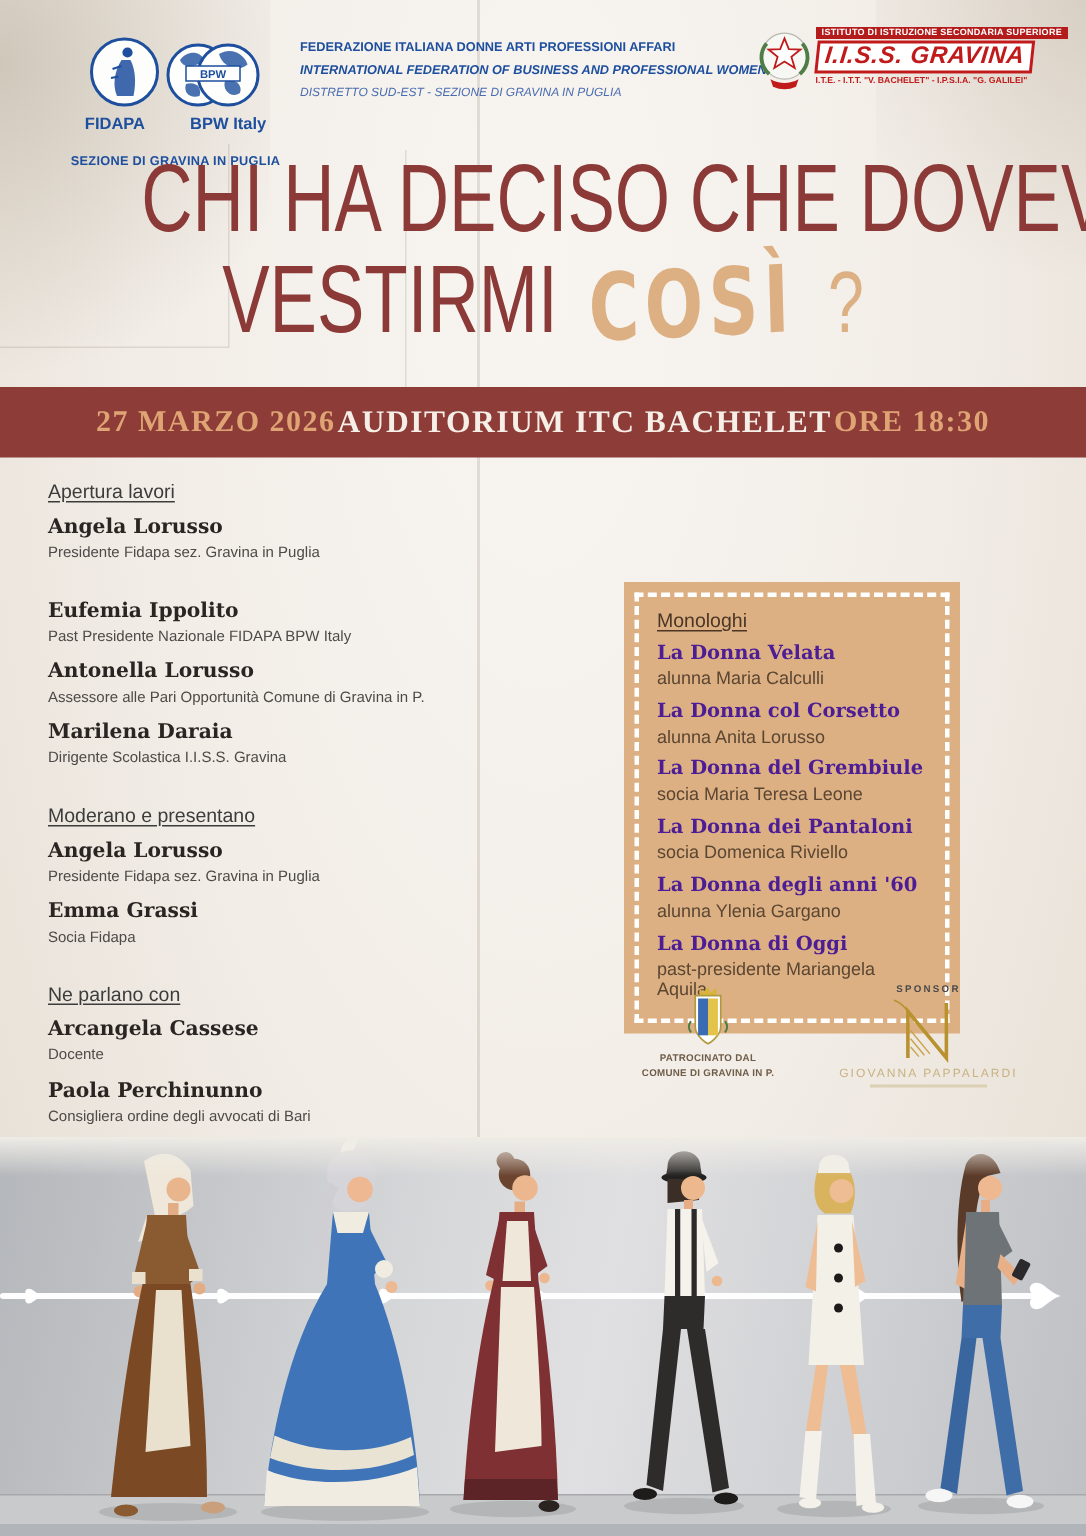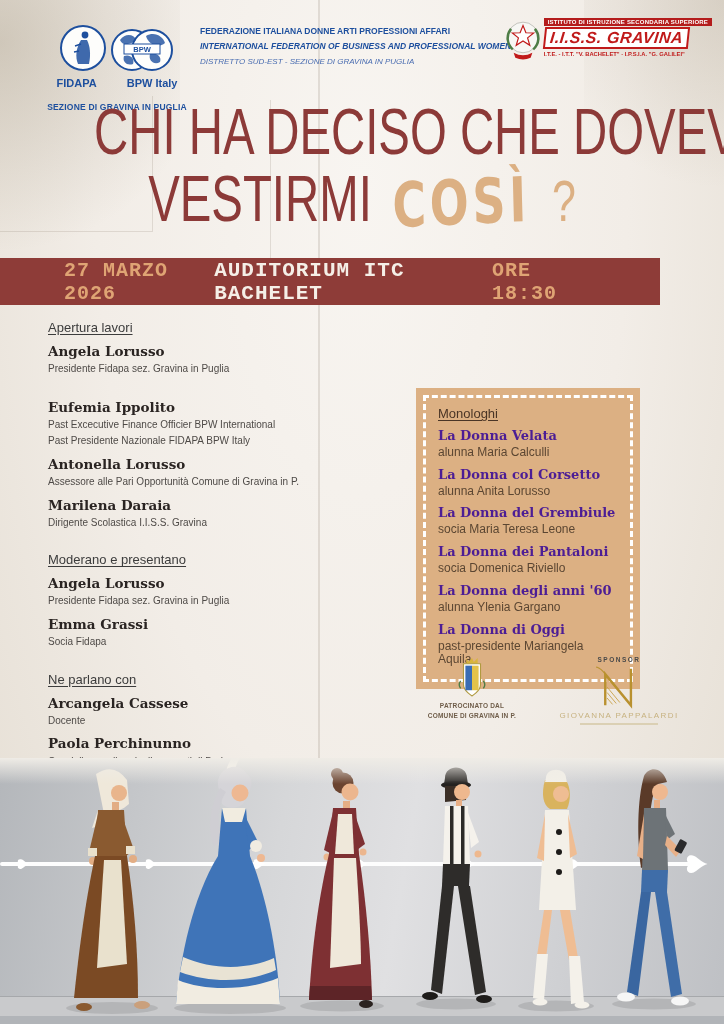--- a/index.html
+++ b/index.html
@@ -36,28 +36,28 @@
   .title{position:absolute;left:0;top:100px;width:724px;text-align:center;color:#8c3a38;}
   .title-line{font-size:64px;line-height:1.02;white-space:nowrap;
     transform:scaleX(.74);transform-origin:50% 50%;font-weight:400;}
   .title-line2{margin-top:2px;}
   .cosi{display:inline-block;font-family:"DejaVu Sans",sans-serif;font-weight:bold;
     color:#dcb083;font-size:62px;letter-spacing:5px;transform:rotate(-2deg);
     position:relative;top:3px;margin:0 4px 0 10px;}
   .qmark{color:#dcb083;font-size:58px;font-weight:400;margin-left:8px;}
 
   
-  .banner{position:absolute;left:0;top:258px;width:660px;height:47px;background:#8e3c38;
+  .banner{position:absolute;left:0;top:258px;width:724px;height:47px;background:#8e3c38;
     display:flex;align-items:center;justify-content:space-between;box-sizing:border-box;
-    padding:0 64px;font-family:Liberation Mono, monospace;font-weight:bold;}
+    padding:0 64px;font-family:Liberation Serif, serif;font-weight:bold;}
   .banner-date,.banner-time{color:#dfa474;font-size:20px;letter-spacing:1px;}
   .banner-venue{color:#f5efe7;font-size:21px;letter-spacing:1px;}
 
   
-  .col-left{position:absolute;left:48px;top:320px;width:370px;}
+  .col-left{position:absolute;left:32px;top:320px;width:370px;}
   .col-right{position:absolute;left:430px;top:320px;width:270px;}
   .sec{margin-bottom:23px;}
   .sec-heading{font-size:13px;color:#3c3c3c;text-decoration:underline;
     text-underline-offset:2px;margin-bottom:2px;}
   .p-name{font-family:"DejaVu Serif",serif;font-weight:bold;font-size:13.5px;
     color:#2a2422;margin-top:8px;line-height:1.2;}
   .p-role{font-size:10px;color:#4e4a47;margin-top:4px;line-height:1.25;}
 
   .mono-box{position:absolute;left:416px;top:388px;width:224px;background:#dcb083;
     padding:7px;box-sizing:border-box;}
@@ -161,21 +161,20 @@
   </div>
 
   <div class="col-left">
     <div class="sec">
       <div class="sec-heading">Apertura lavori</div>
       <div class="p-name">Angela Lorusso</div>
       <div class="p-role">Presidente Fidapa sez. Gravina in Puglia</div>
     </div>
     <div class="sec">
       <div class="p-name">Eufemia Ippolito</div>
-      <div class="p-role">Past Excecutive Finance Officier BPW International</div>
       <div class="p-role">Past Presidente Nazionale FIDAPA BPW Italy</div>
       <div class="p-name">Antonella Lorusso</div>
       <div class="p-role">Assessore alle Pari Opportunità Comune di Gravina in P.</div>
       <div class="p-name">Marilena Daraia</div>
       <div class="p-role">Dirigente Scolastica I.I.S.S. Gravina</div>
     </div>
     <div class="sec">
       <div class="sec-heading">Moderano e presentano</div>
       <div class="p-name">Angela Lorusso</div>
       <div class="p-role">Presidente Fidapa sez. Gravina in Puglia</div>

